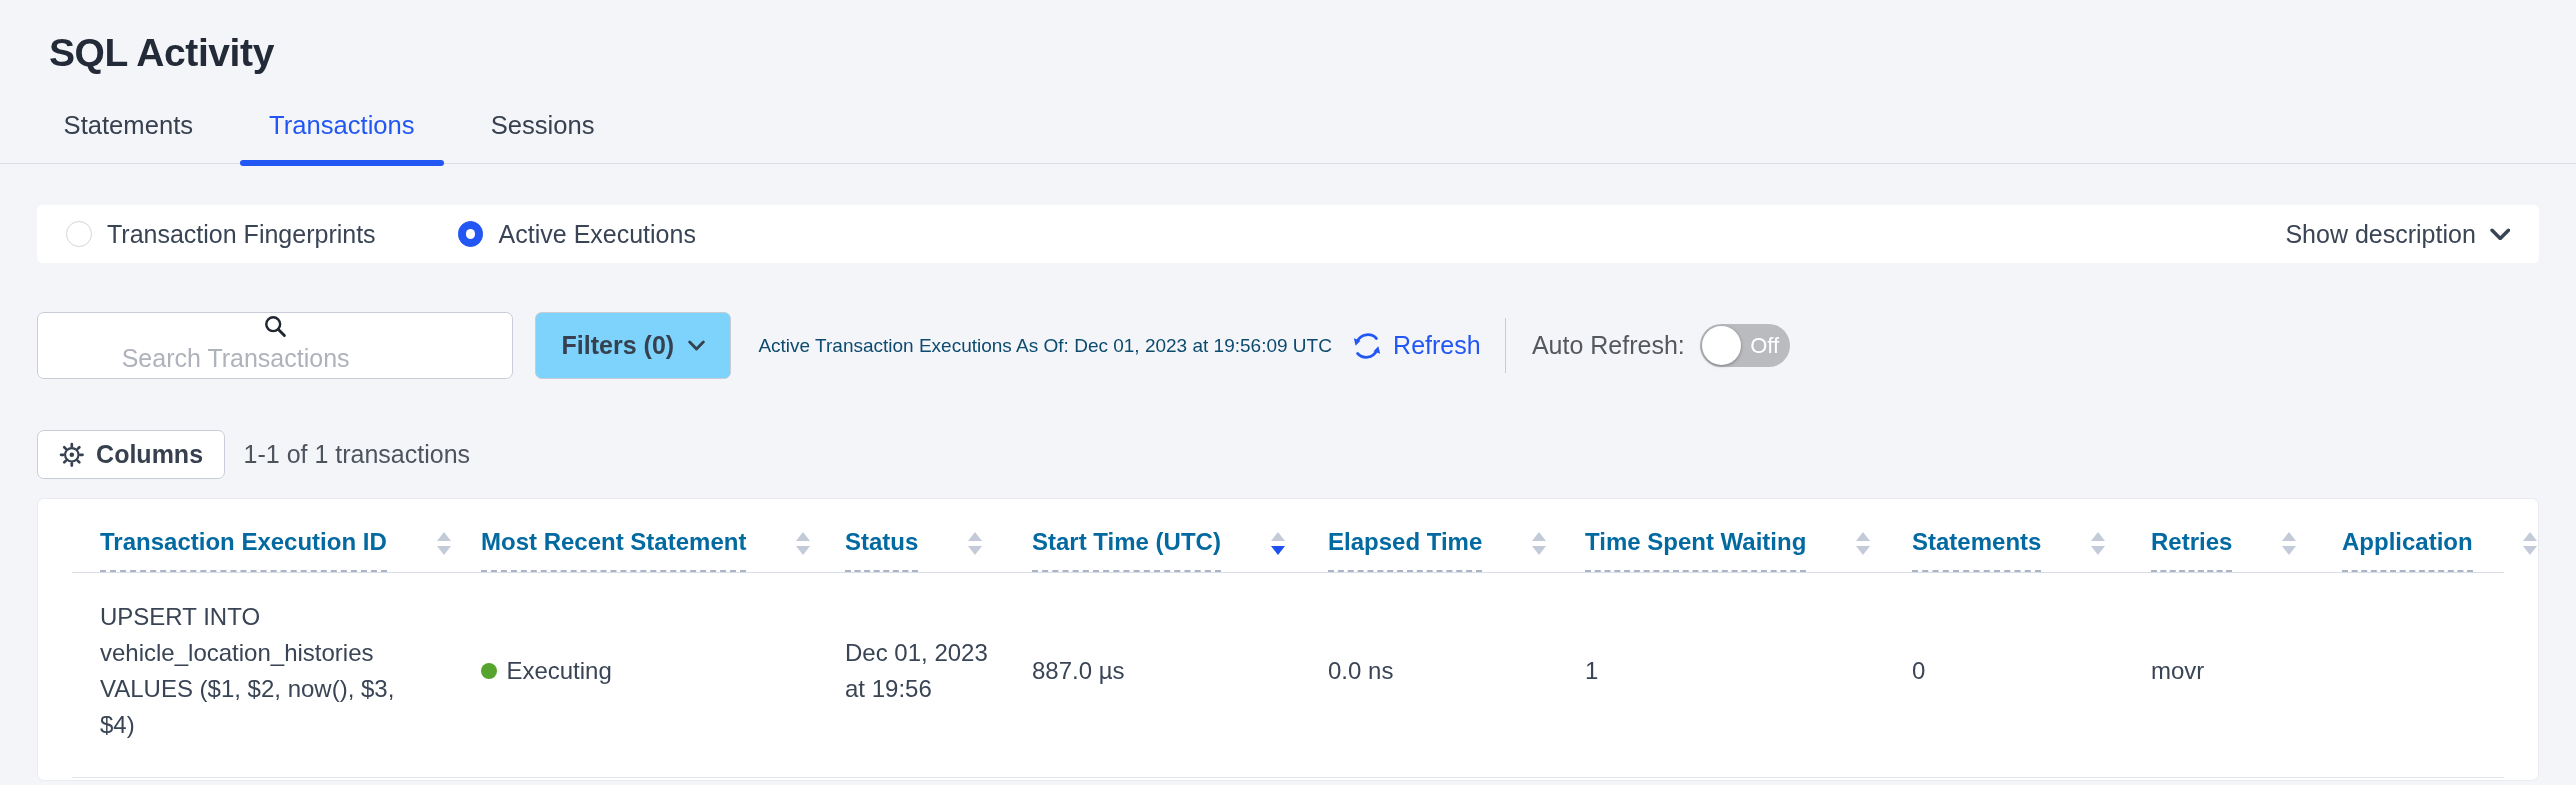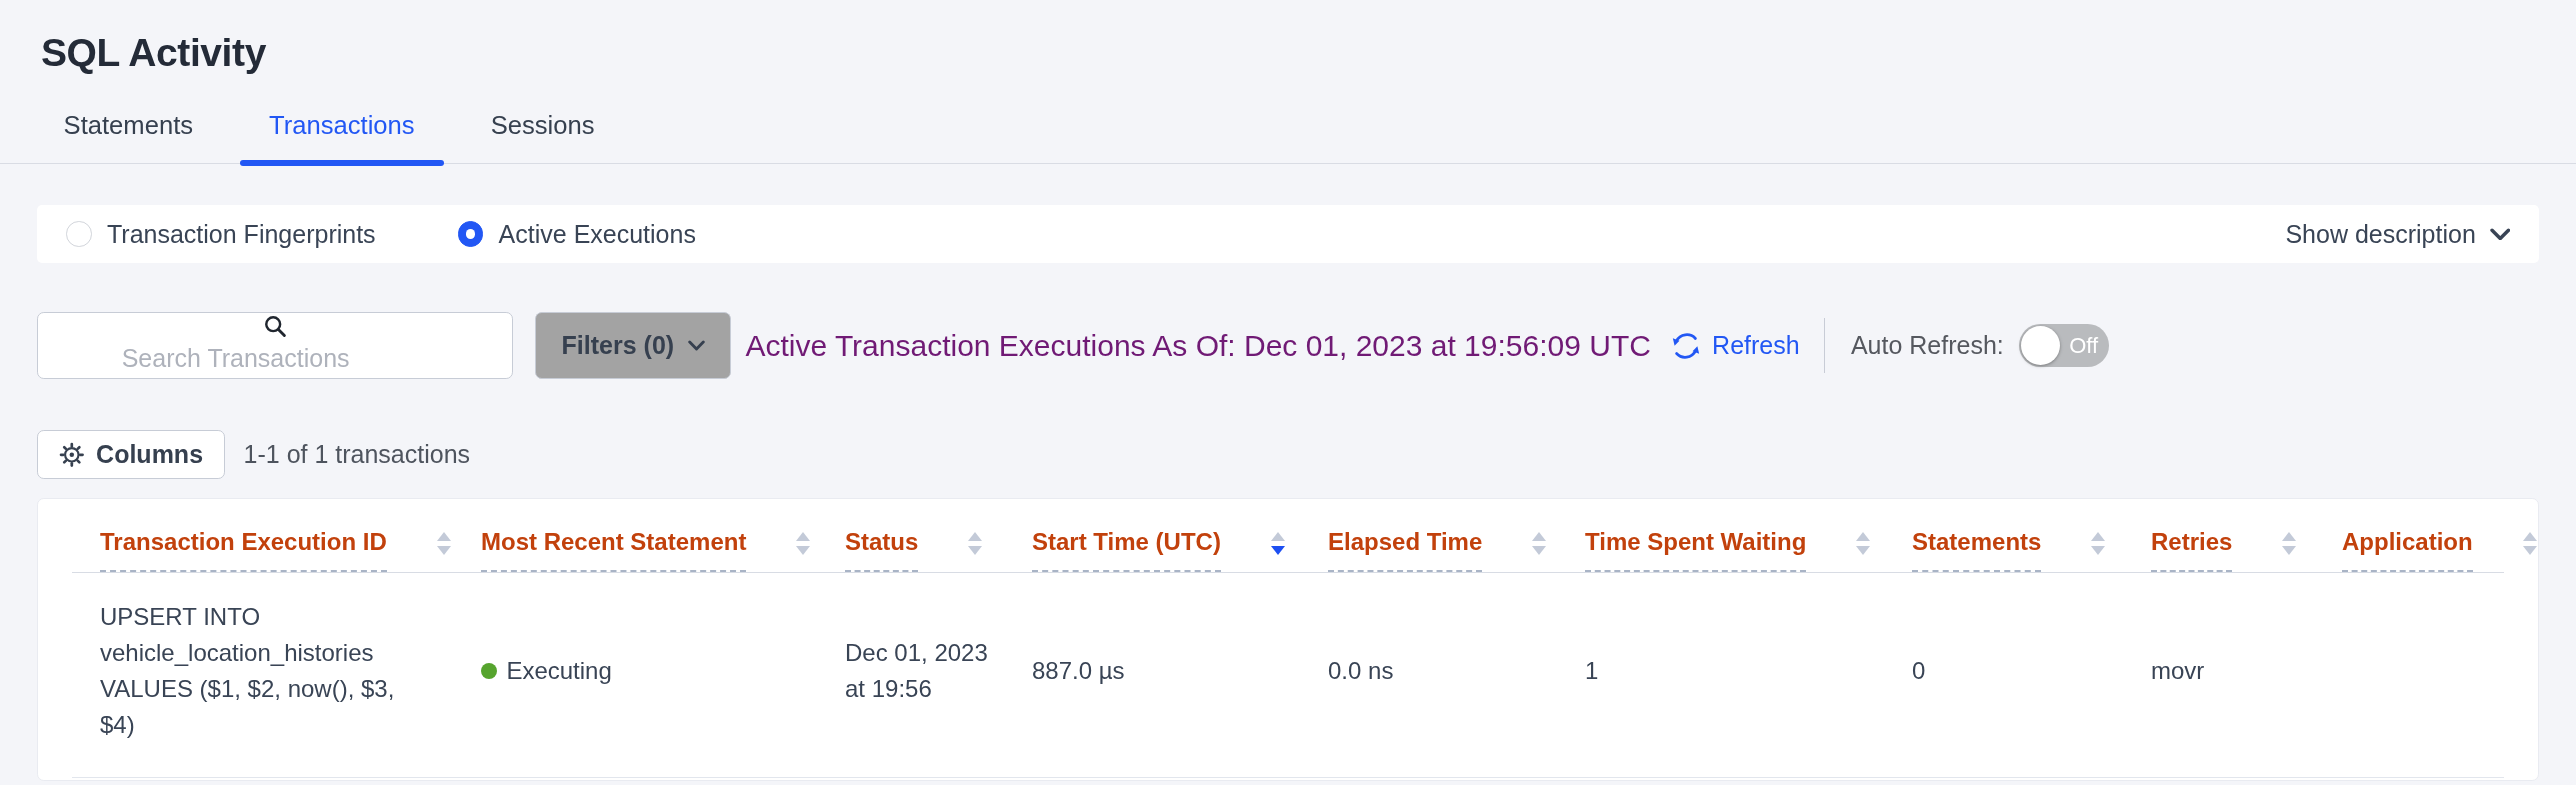--- a/index.html
+++ b/index.html
@@ -4,21 +4,21 @@
 <style>
   * { margin:0; padding:0; box-sizing:border-box; }
   html,body { width:2576px; height:785px; overflow:hidden; }
   body {
     background:#f4f5f9;
     font-family:"Liberation Sans", sans-serif;
     color:#394455;
   }
 
   
-  .page-header { padding:31px 0 0 41px; }
+  .page-header { padding:31px 0 0 41px;margin-left:8px; }
   .page-title { font-size:39px; font-weight:700; color:#242b38; letter-spacing:-0.4px; }
 
   .tabbar { margin-top:36px; padding-left:25.6px; border-bottom:1.7px solid #d9dce4; display:flex; }
   .tab {
     position:relative; font-size:25.6px; color:#36404f; padding:0 38px 23px 38px; cursor:pointer;
   }
   .tab.active { color:#2257f4; }
   .tab.active::after {
     content:""; position:absolute; left:8.5px; right:8.5px; bottom:-3.4px; height:6px;
     border-radius:3.4px; background:#2257f4;
@@ -48,25 +48,25 @@
   .toolbar { margin-top:49px; display:flex; align-items:center; height:67px; }
   .search-box {
     width:476px; height:67px; background:#fff; border:1.7px solid #c7ccd6; border-radius:6.8px;
     display:flex; align-items:center; padding:0 19px;flex-direction:column;
   }
   .search-box input {
     border:none; outline:none; flex:1; font-size:25px; font-family:inherit; color:#394455; margin-left:15.4px; background:transparent;
   }
   .search-box input::placeholder { color:#aeb2bb; }
   .filters-btn {
-    margin-left:22px; height:67px; background:#a3a3a3; border:1.7px solid #c7ccd6; border-radius:6.8px;
+    margin-left:22px; height:67px; background:#7dd3fc; border:1.7px solid #c7ccd6; border-radius:6.8px;
     display:flex; align-items:center; gap:13.7px; padding:0 25.6px; cursor:pointer;
     font-size:25px; font-weight:700; color:#36404f;
   }
-  .asof { margin-left:14px; font-size:30px; color:#701a75; }
+  .asof { margin-left:27px; font-size:19px; color:#0c4a6e; }
   .refresh { margin-left:19px; display:flex; align-items:center; gap:10.2px; cursor:pointer; }
   .refresh-label { font-size:25px; color:#2257f4; }
   .v-divider { width:1.7px; height:55px; background:#c8ccd6; margin:0 25.6px 0 24px; }
   .auto-refresh { display:flex; align-items:center; gap:15.4px; }
   .auto-refresh-label { font-size:25px; color:#55585f; }
   .toggle {
     width:90px; height:43px; border-radius:21.3px; background:#b9bbbe; position:relative; cursor:pointer; flex:none;
   }
   .toggle .knob {
     position:absolute; left:1.7px; top:1.7px; width:39px; height:39px; border-radius:50%; background:#fff;
@@ -89,21 +89,21 @@
     border:0.9px solid #e9ebf1; padding:0 34px;
   }
   .tgrid { display:grid; grid-template-columns:409px 364px 187px 296px 257px 327px 239px 191px 1fr; }
   .thead { padding-top:29px; border-bottom:1.7px solid #d8dce4; }
   .th { display:flex; align-items:flex-start; font-size:24px; font-weight:700; color:#47526
 
 
 
 
 5; cursor:pointer; }
-  .th { color:#c2410c; }
+  .th { color:#0369a1; }
   .th:first-child { padding-left:28px; }
   .th-label { padding-bottom:13.7px; border-bottom:2.6px dashed #a9b4c6; line-height:1.2; }
   .sort-arrows { display:inline-flex; flex-direction:column; gap:5.1px; margin-left:50px; margin-top:4.3px; }
   .arr { width:0; height:0; border-left:7.7px solid transparent; border-right:7.7px solid transparent; }
   .arr-up { border-bottom:9.4px solid #c3cad8; }
   .arr-down { border-top:9.4px solid #c3cad8; }
   .sort-arrows[data-sort="desc"] .arr-down { border-top-color:#1d4ff2; }
 
   .trow { align-items:center; padding:25.6px 0 34px 0; border-bottom:1.7px solid #e2e6ed; }
   .td { font-size:24px; color:#394455; line-height:1.5; padding-right:25.6px; }

